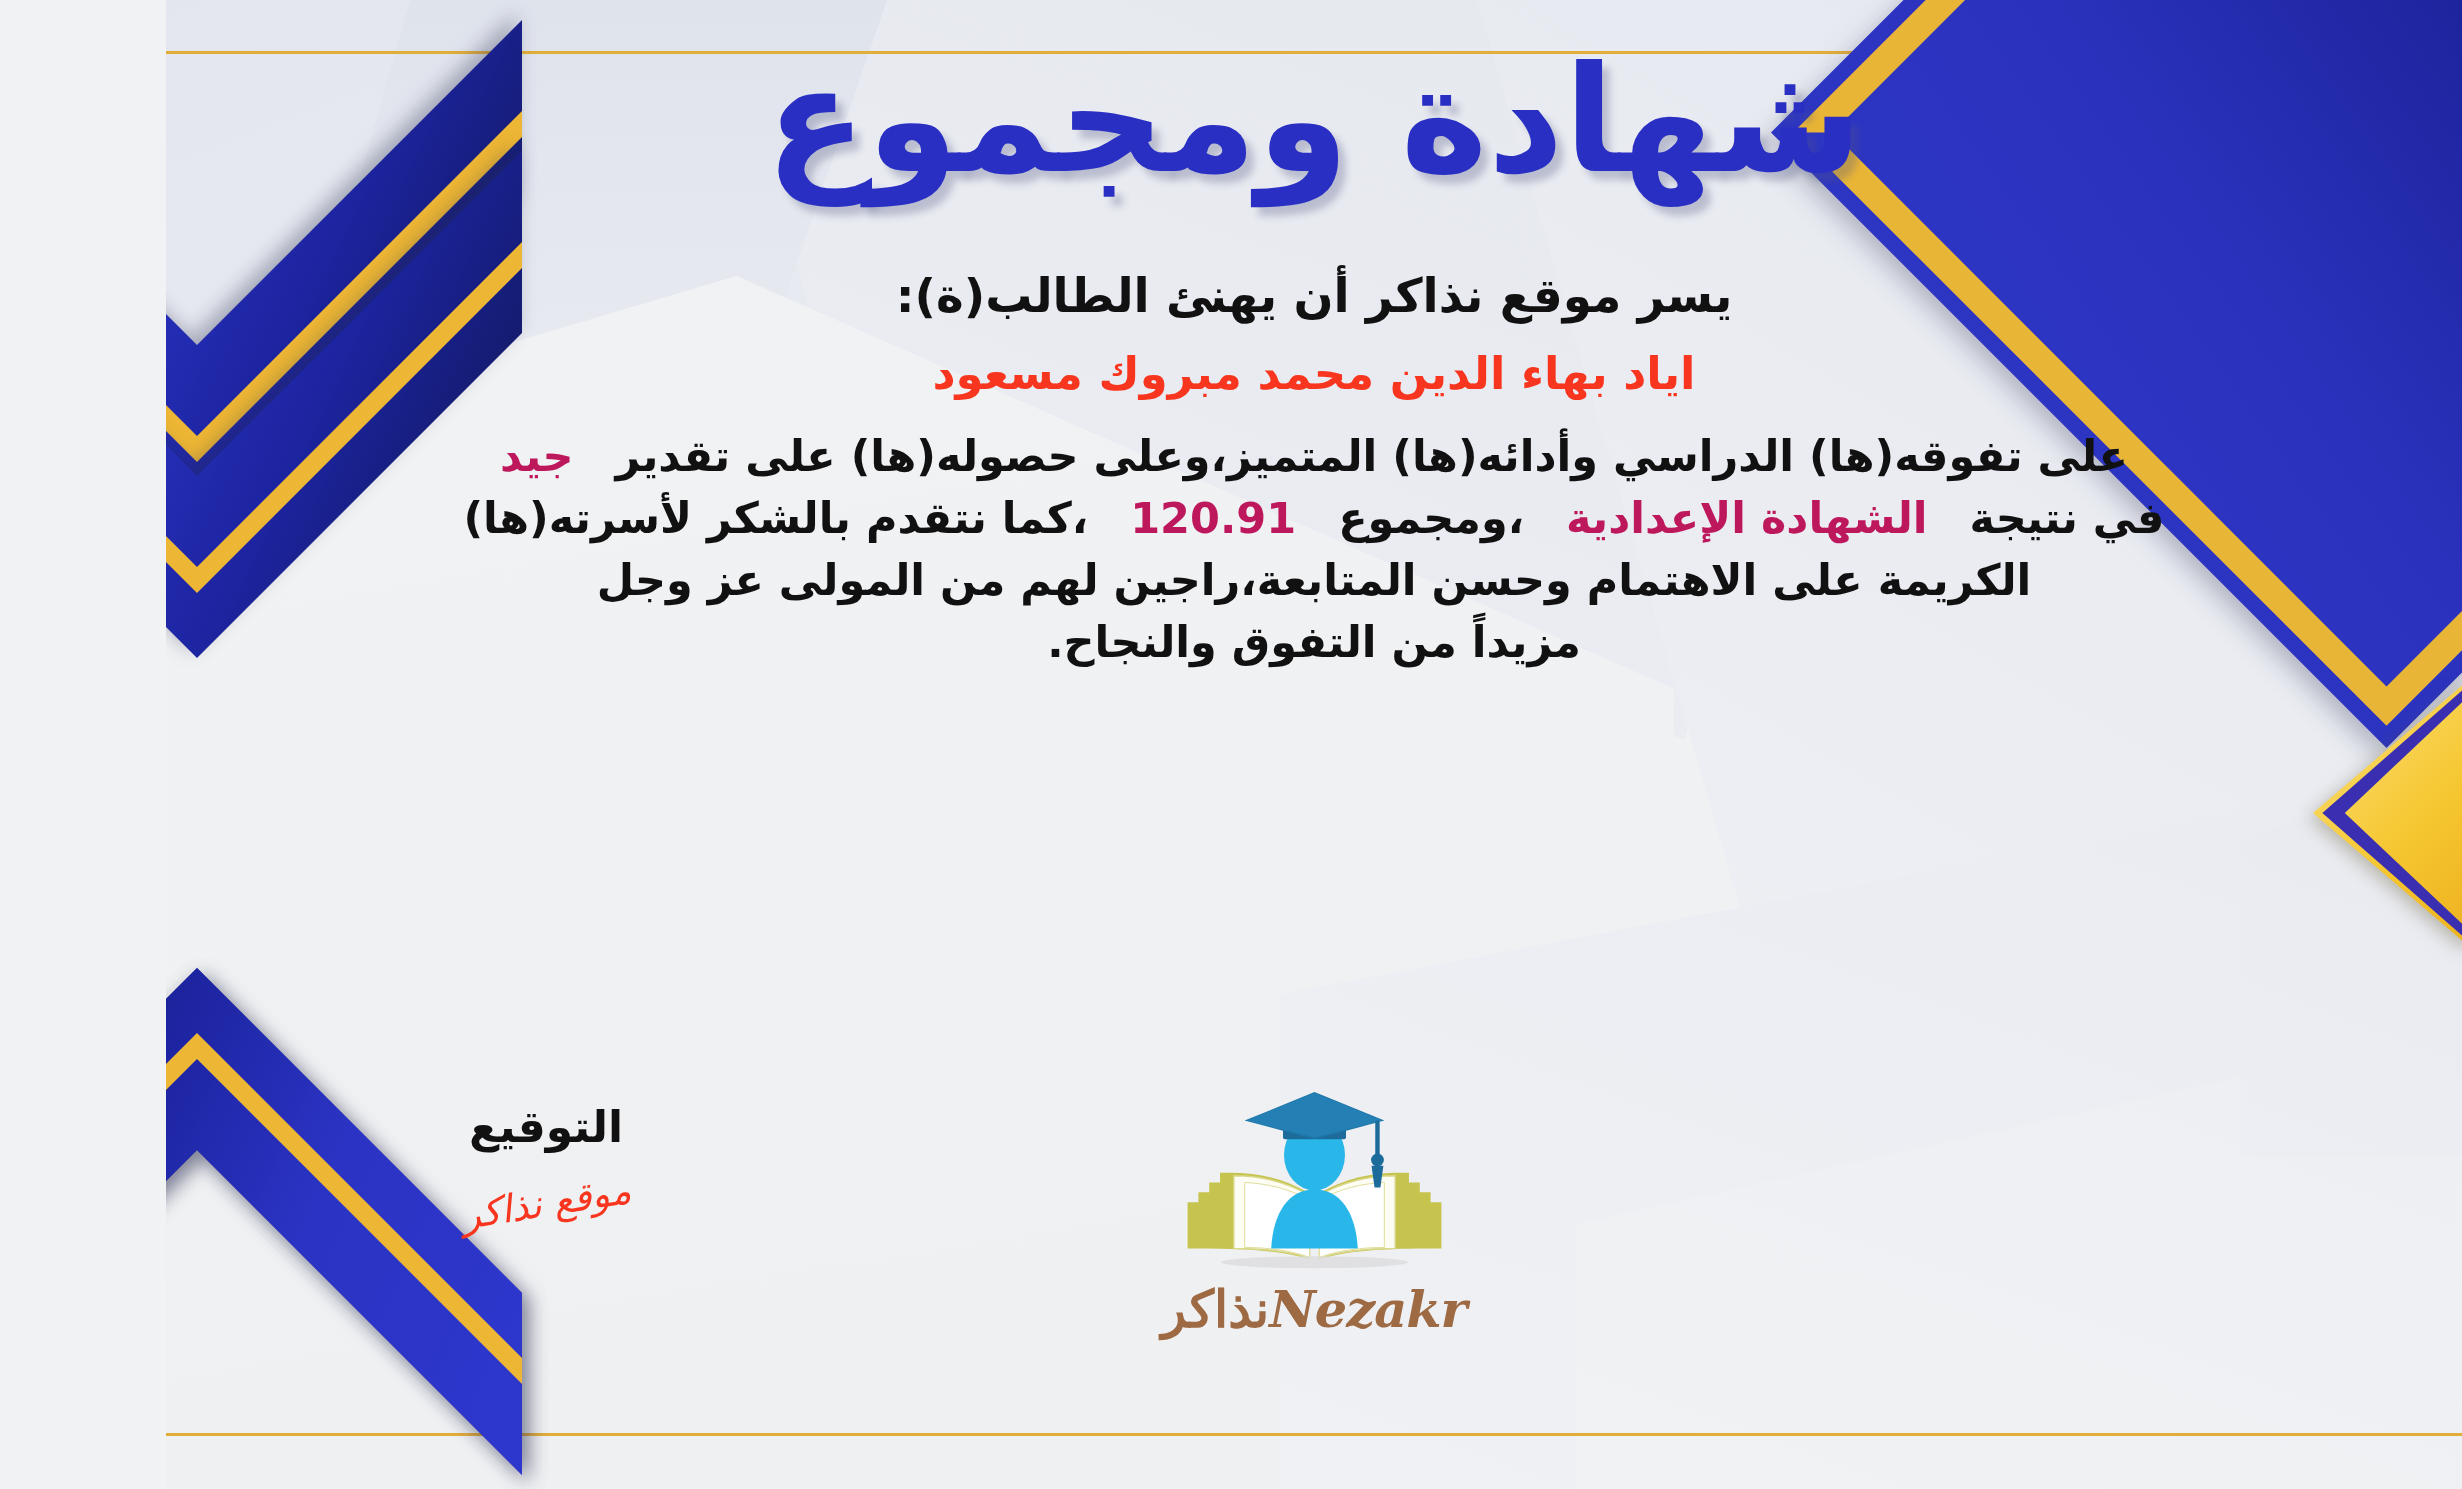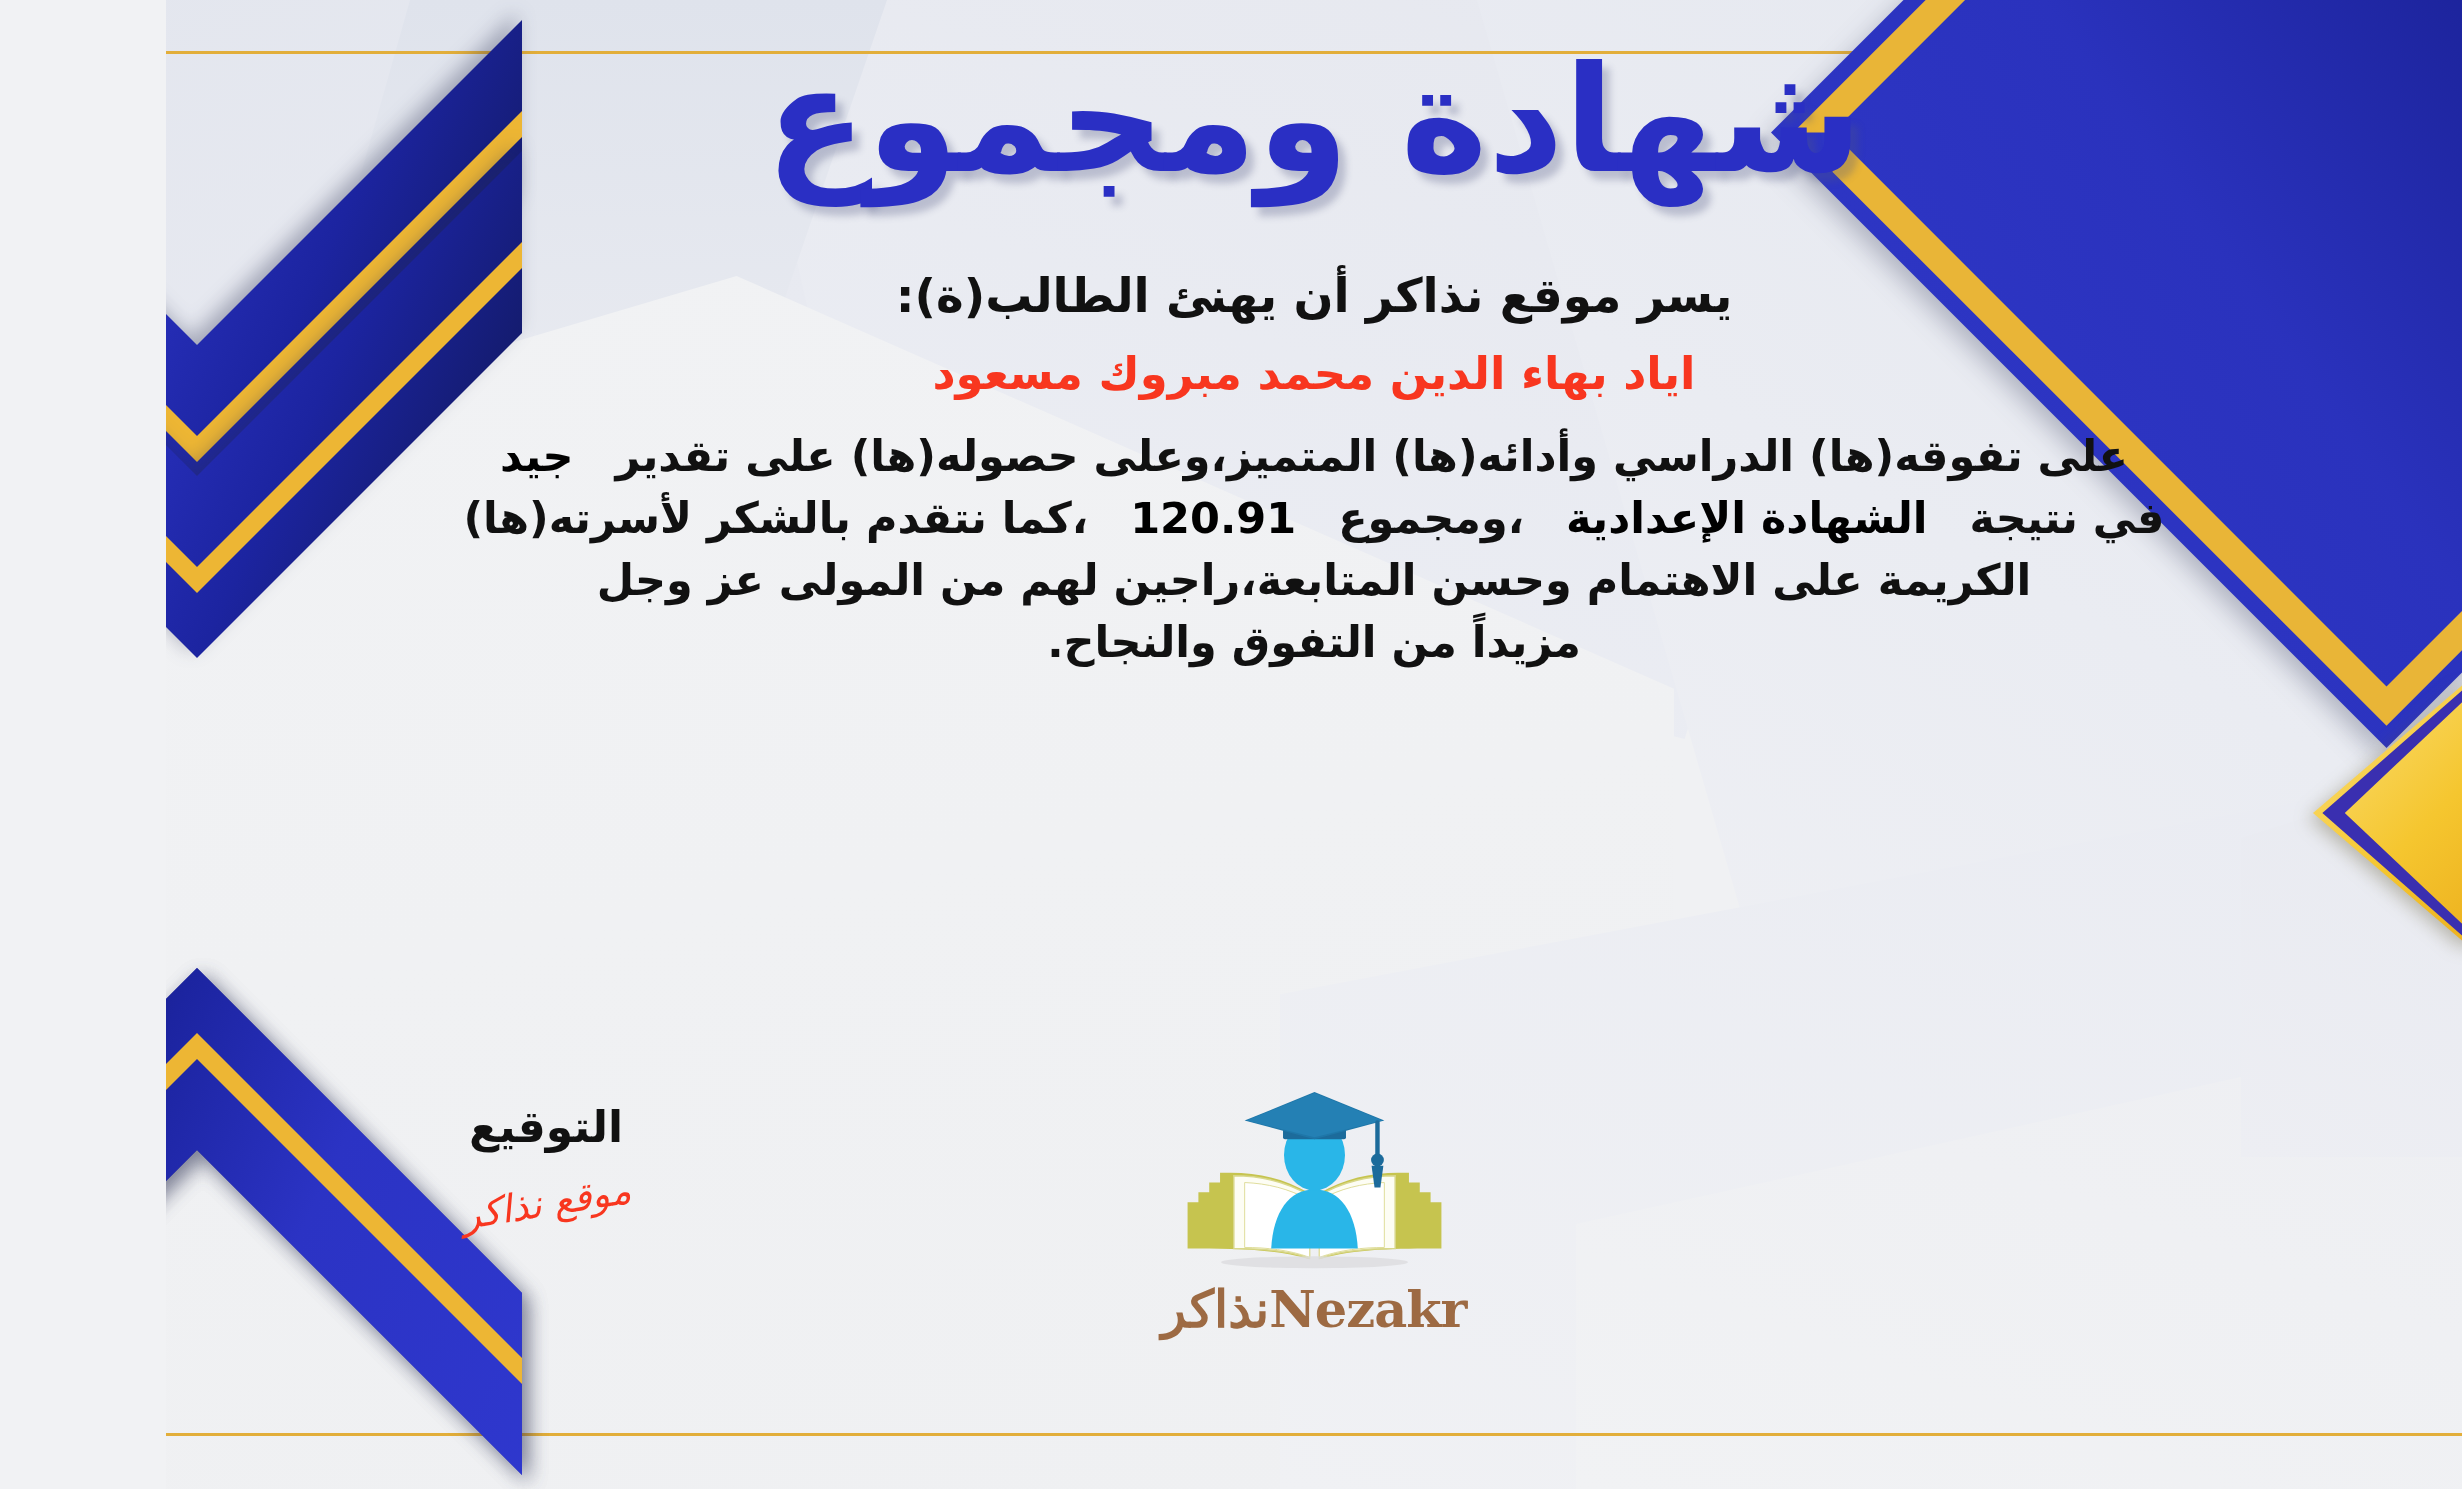--- a/index.html
+++ b/index.html
@@ -192,21 +192,21 @@
   .para {
     margin-top:26.6px;
     width:2206px;
     font-size:43px;
     font-weight:700;
     color:#111;
     direction:rtl;
     text-align:center;
     line-height:1.44;
   }
-  .para .hl { color:#000000; }
+  .para .hl { color:#be185d; }
   .para .gap { display:inline-block; width:42px; }
 
   .para-l2 { text-align:center; }
   .para-l3 { text-align:center; }
   .para-l4 { text-align:center; }
 
   
   .footer {
     position:absolute;
     left:0; right:0; bottom:74px;
@@ -248,20 +248,21 @@
     margin-top:-3.9px;
     font-size:51px;
     font-weight:700;
     color:#9d6a43;
     direction:rtl;
     letter-spacing:-1px;
     font-family:"DejaVu Serif","Liberation Serif",serif;
   }
   .logo-wordmark .lat {
     font-family:"DejaVu Serif","Liberation Serif",serif;
+    font-style:italic;
   }
 </style>
 </head>
 <body>
 
 <div id="certificate">
 
   <div class="bg-layer">
     <div class="facet facet-a"></div>
     <div class="facet facet-b"></div>

